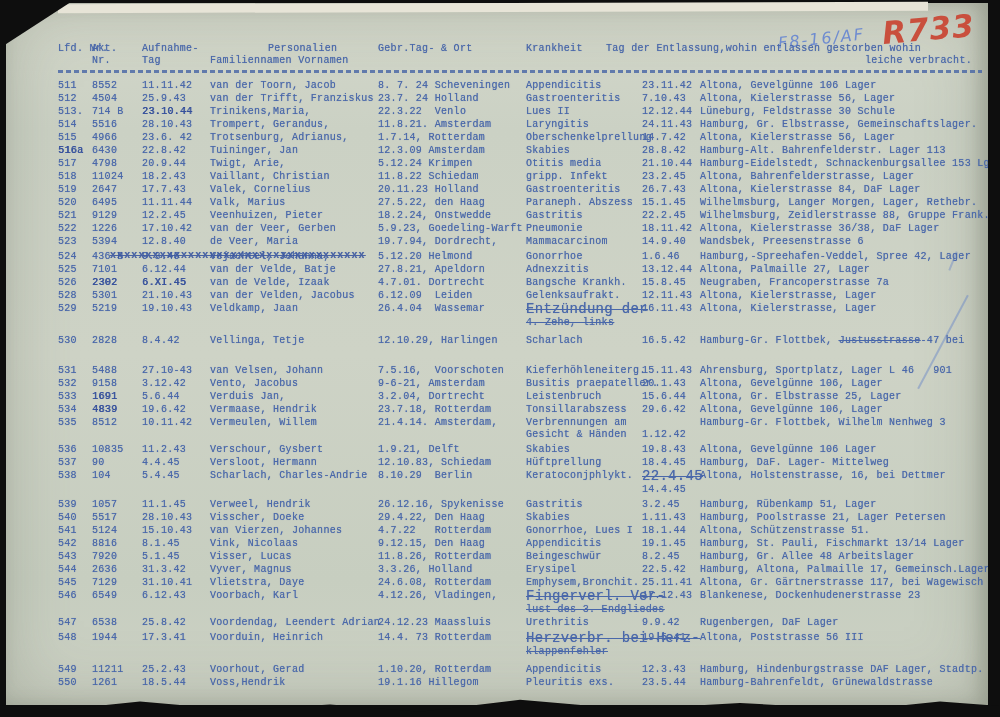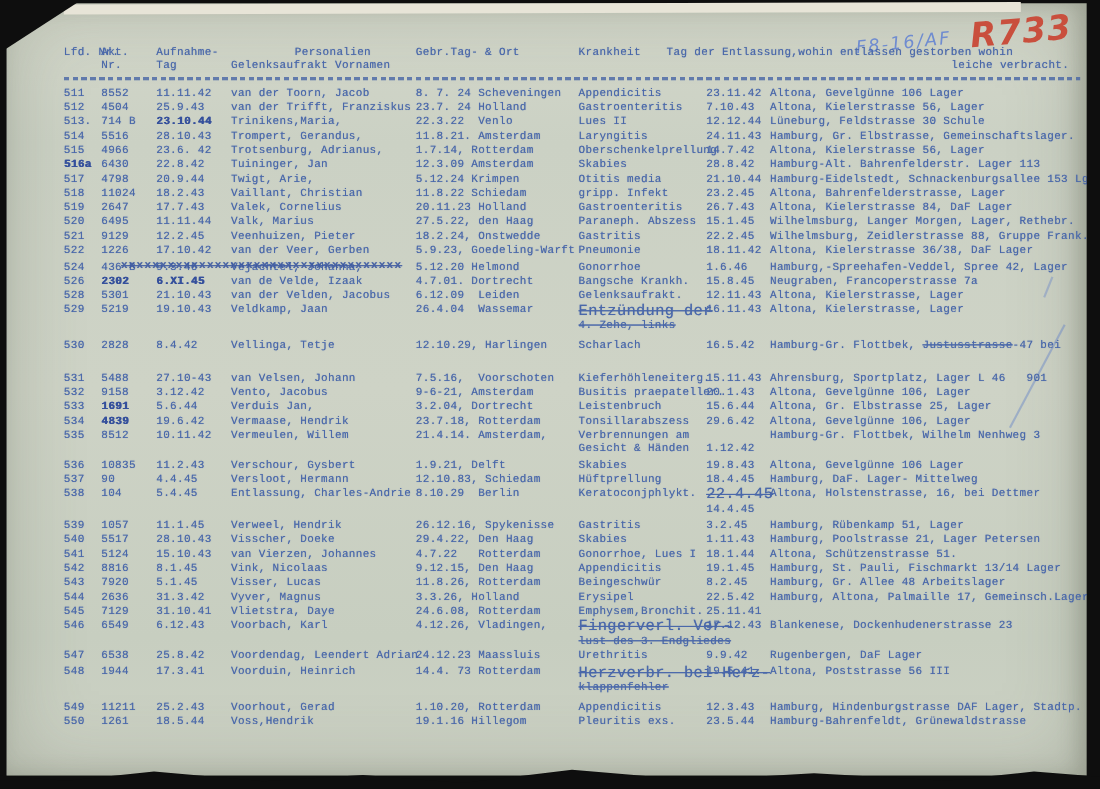--- a/index.html
+++ b/index.html
@@ -17,21 +17,21 @@
   .doc{position:absolute;left:52px;top:40px;width:924px;color:#4a68aa;font-size:10px;line-height:12px;
     letter-spacing:.3px;text-shadow:0 0 .7px rgba(74,104,170,.75);}
   .hdr-row,.row{display:grid;grid-template-columns:34px 50px 68px 168px 148px 114px 60px 1fr;}
   .row{margin-bottom:1px;position:relative;}
   .cell{white-space:pre;}
   .c-entl{padding-left:2px;}
   .c-tail{grid-column:7/9;margin-left:-34px;}
   .hl2-right{display:block;text-align:right;padding-right:10px;}
   .hl1-indent{display:block;text-indent:58px;}
   .dashes{height:3px;margin:3px 0 7px 0;background:repeating-linear-gradient(90deg,rgba(70,100,165,.8) 0 5px,transparent 5px 8px);}
-  .over{font-weight:bold;color:#35509c;text-shadow:.6px 0 0 #35509c;}
+  .over{font-weight:normal;color:#35509c;text-shadow:.6px 0 0 #35509c;}
   .struck{text-decoration:line-through;text-decoration-thickness:1.4px;}
   .small{font-size:14px;}
   .padtop{display:inline-block;padding-top:12px;text-align:center;}
   .overlay{position:absolute;left:52px;top:-1px;font-weight:bold;letter-spacing:1.1px;
     text-decoration:line-through;color:#3c58a0;opacity:.9;}
   .gap-xs{margin-top:3px;}.gap-sm{margin-top:6px;}.gap-md{margin-top:18px;}.gap-lg{margin-top:3px;}
   .pencil{position:absolute;left:772px;top:26px;font-family:"DejaVu Sans",sans-serif;font-style:italic;
     font-size:16px;color:#6f8cd0;transform:rotate(-6deg);letter-spacing:2px;}
   .stamp{position:absolute;left:876px;top:8px;font-family:"DejaVu Sans",sans-serif;font-style:italic;font-weight:bold;
     font-size:31px;color:#c94f3d;transform:rotate(-5deg);letter-spacing:1px;}
@@ -46,21 +46,21 @@
     <div class="torn-top"></div>
     <span class="pencil">F8-16/AF</span>
     <span class="stamp">R733</span>
     <div class="pen-stroke"></div>
     <div class="pen-stroke2"></div>
     <div class="doc">
       <div class="hdr-row">
           <div class="cell c-lfd"><span>Lfd. Nr.</span></div>
           <div class="cell c-akt"><span>Akt.</span><br><span class="">Nr.</span></div>
           <div class="cell c-tag"><span>Aufnahme-</span><br><span class="">Tag</span></div>
-          <div class="cell c-name"><span class="hl1-indent">Personalien</span><span class="" style="display: block;">Gelenksaufrakt Vornamen</span></div>
+          <div class="cell c-name"><span class="hl1-indent">Personalien</span><span class="" style="display: block;">Familiennamen Vornamen</span></div>
           <div class="cell c-geb"><span>Gebr.Tag- &amp; Ort</span></div>
           <div class="cell c-krank"><span>Krankheit</span></div>
           <div class="cell c-tail"><span>Tag der Entlassung,wohin entlassen gestorben wohin</span><span class="hl2-right">leiche verbracht.</span></div>
         </div>
       <div class="dashes"></div>
       <div>
           <div class="row">
             <div class="cell c-lfd">511</div>
             <div class="cell c-akt">8552</div>
             <div class="cell c-tag">11.11.42</div>
@@ -172,33 +172,53 @@
           </div>
           <div class="row">
             <div class="cell c-lfd">522</div>
             <div class="cell c-akt">1226</div>
             <div class="cell c-tag">17.10.42</div>
             <div class="cell c-name">van der Veer, Gerben</div>
             <div class="cell c-geb">5.9.23, Goedeling-Warft</div>
             <div class="cell c-krank">Pneumonie</div>
             <div class="cell c-entl">18.11.42</div>
             <div class="cell c-wohin">Altona, Kielerstrasse 36/38, DaF Lager</div>
+          </div>
+          <div class="row">
+            <div class="cell c-lfd">523</div>
+            <div class="cell c-akt">5394</div>
+            <div class="cell c-tag">12.8.40</div>
+            <div class="cell c-name">de Veer, Maria</div>
+            <div class="cell c-geb">19.7.94, Dordrecht,</div>
+            <div class="cell c-krank">Mammacarcinom</div>
+            <div class="cell c-entl">14.9.40</div>
+            <div class="cell c-wohin">Wandsbek, Preesenstrasse 6</div>
           </div>
           <div class="row gap-xs">
             <div class="cell c-lfd">524</div>
             <div class="cell c-akt">436 B</div>
             <div class="cell c-tag">9.3.46</div>
             <div class="cell c-name">Vejachtel, Johanna,</div>
             <div class="cell c-geb">5.12.20 Helmond</div>
             <div class="cell c-krank">Gonorrhoe</div>
             <div class="cell c-entl">1.6.46</div>
             <div class="cell c-wohin">Hamburg,-Spreehafen-Veddel, Spree 42, Lager</div>
             <span class="overlay">xxxxxxxxxxxxxxxxxxxxxxxxxxxxxxxxxxxx</span>
           </div>
           <div class="row">
+            <div class="cell c-lfd">525</div>
+            <div class="cell c-akt">7101</div>
+            <div class="cell c-tag">6.12.44</div>
+            <div class="cell c-name">van der Velde, Batje</div>
+            <div class="cell c-geb">27.8.21, Apeldorn</div>
+            <div class="cell c-krank">Adnexzitis</div>
+            <div class="cell c-entl">13.12.44</div>
+            <div class="cell c-wohin">Altona, Palmaille 27, Lager</div>
+          </div>
+          <div class="row">
             <div class="cell c-lfd">526</div>
             <div class="cell c-akt"><span class="over">2302</span></div>
             <div class="cell c-tag"><span class="over">6.XI.45</span></div>
             <div class="cell c-name">van de Velde, Izaak</div>
             <div class="cell c-geb">4.7.01. Dortrecht</div>
             <div class="cell c-krank">Bangsche Krankh.</div>
             <div class="cell c-entl">15.8.45</div>
             <div class="cell c-wohin">Neugraben, Francoperstrasse 7a</div>
           </div>
           <div class="row">
@@ -298,21 +318,21 @@
             <div class="cell c-name">Versloot, Hermann</div>
             <div class="cell c-geb">12.10.83, Schiedam</div>
             <div class="cell c-krank">Hüftprellung</div>
             <div class="cell c-entl">18.4.45</div>
             <div class="cell c-wohin">Hamburg, DaF. Lager- Mittelweg</div>
           </div>
           <div class="row">
             <div class="cell c-lfd">538</div>
             <div class="cell c-akt">104</div>
             <div class="cell c-tag">5.4.45</div>
-            <div class="cell c-name">Entlassung, Charles-Andrie</div>
+            <div class="cell c-name">Scharlach, Charles-Andrie</div>
             <div class="cell c-geb">8.10.29  Berlin</div>
             <div class="cell c-krank">Keratoconjphlykt.</div>
             <div class="cell c-entl"><span class="small struck">22.4.45</span><br><span>14.4.45</span></div>
             <div class="cell c-wohin">Altona, Holstenstrasse, 16, bei Dettmer</div>
           </div>
           <div class="row gap-lg">
             <div class="cell c-lfd">539</div>
             <div class="cell c-akt">1057</div>
             <div class="cell c-tag">11.1.45</div>
             <div class="cell c-name">Verweel, Hendrik</div>
@@ -372,20 +392,21 @@
             <div class="cell c-wohin">Hamburg, Altona, Palmaille 17, Gemeinsch.Lager</div>
           </div>
           <div class="row">
             <div class="cell c-lfd">545</div>
             <div class="cell c-akt">7129</div>
             <div class="cell c-tag">31.10.41</div>
             <div class="cell c-name">Vlietstra, Daye</div>
             <div class="cell c-geb">24.6.08, Rotterdam</div>
             <div class="cell c-krank">Emphysem,Bronchit.</div>
             <div class="cell c-entl">25.11.41</div>
+            <div class="cell c-wohin">Altona, Gr. Gärtnerstrasse 117, bei Wagewisch</div>
           </div>
           <div class="row">
             <div class="cell c-lfd">546</div>
             <div class="cell c-akt">6549</div>
             <div class="cell c-tag">6.12.43</div>
             <div class="cell c-name">Voorbach, Karl</div>
             <div class="cell c-geb">4.12.26, Vladingen,</div>
             <div class="cell c-krank"><span class="small struck">Fingerverl. Ver-</span><br><span class="struck">lust des 3. Endgliedes</span></div>
             <div class="cell c-entl">17.12.43</div>
             <div class="cell c-wohin">Blankenese, Dockenhudenerstrasse 23</div>

